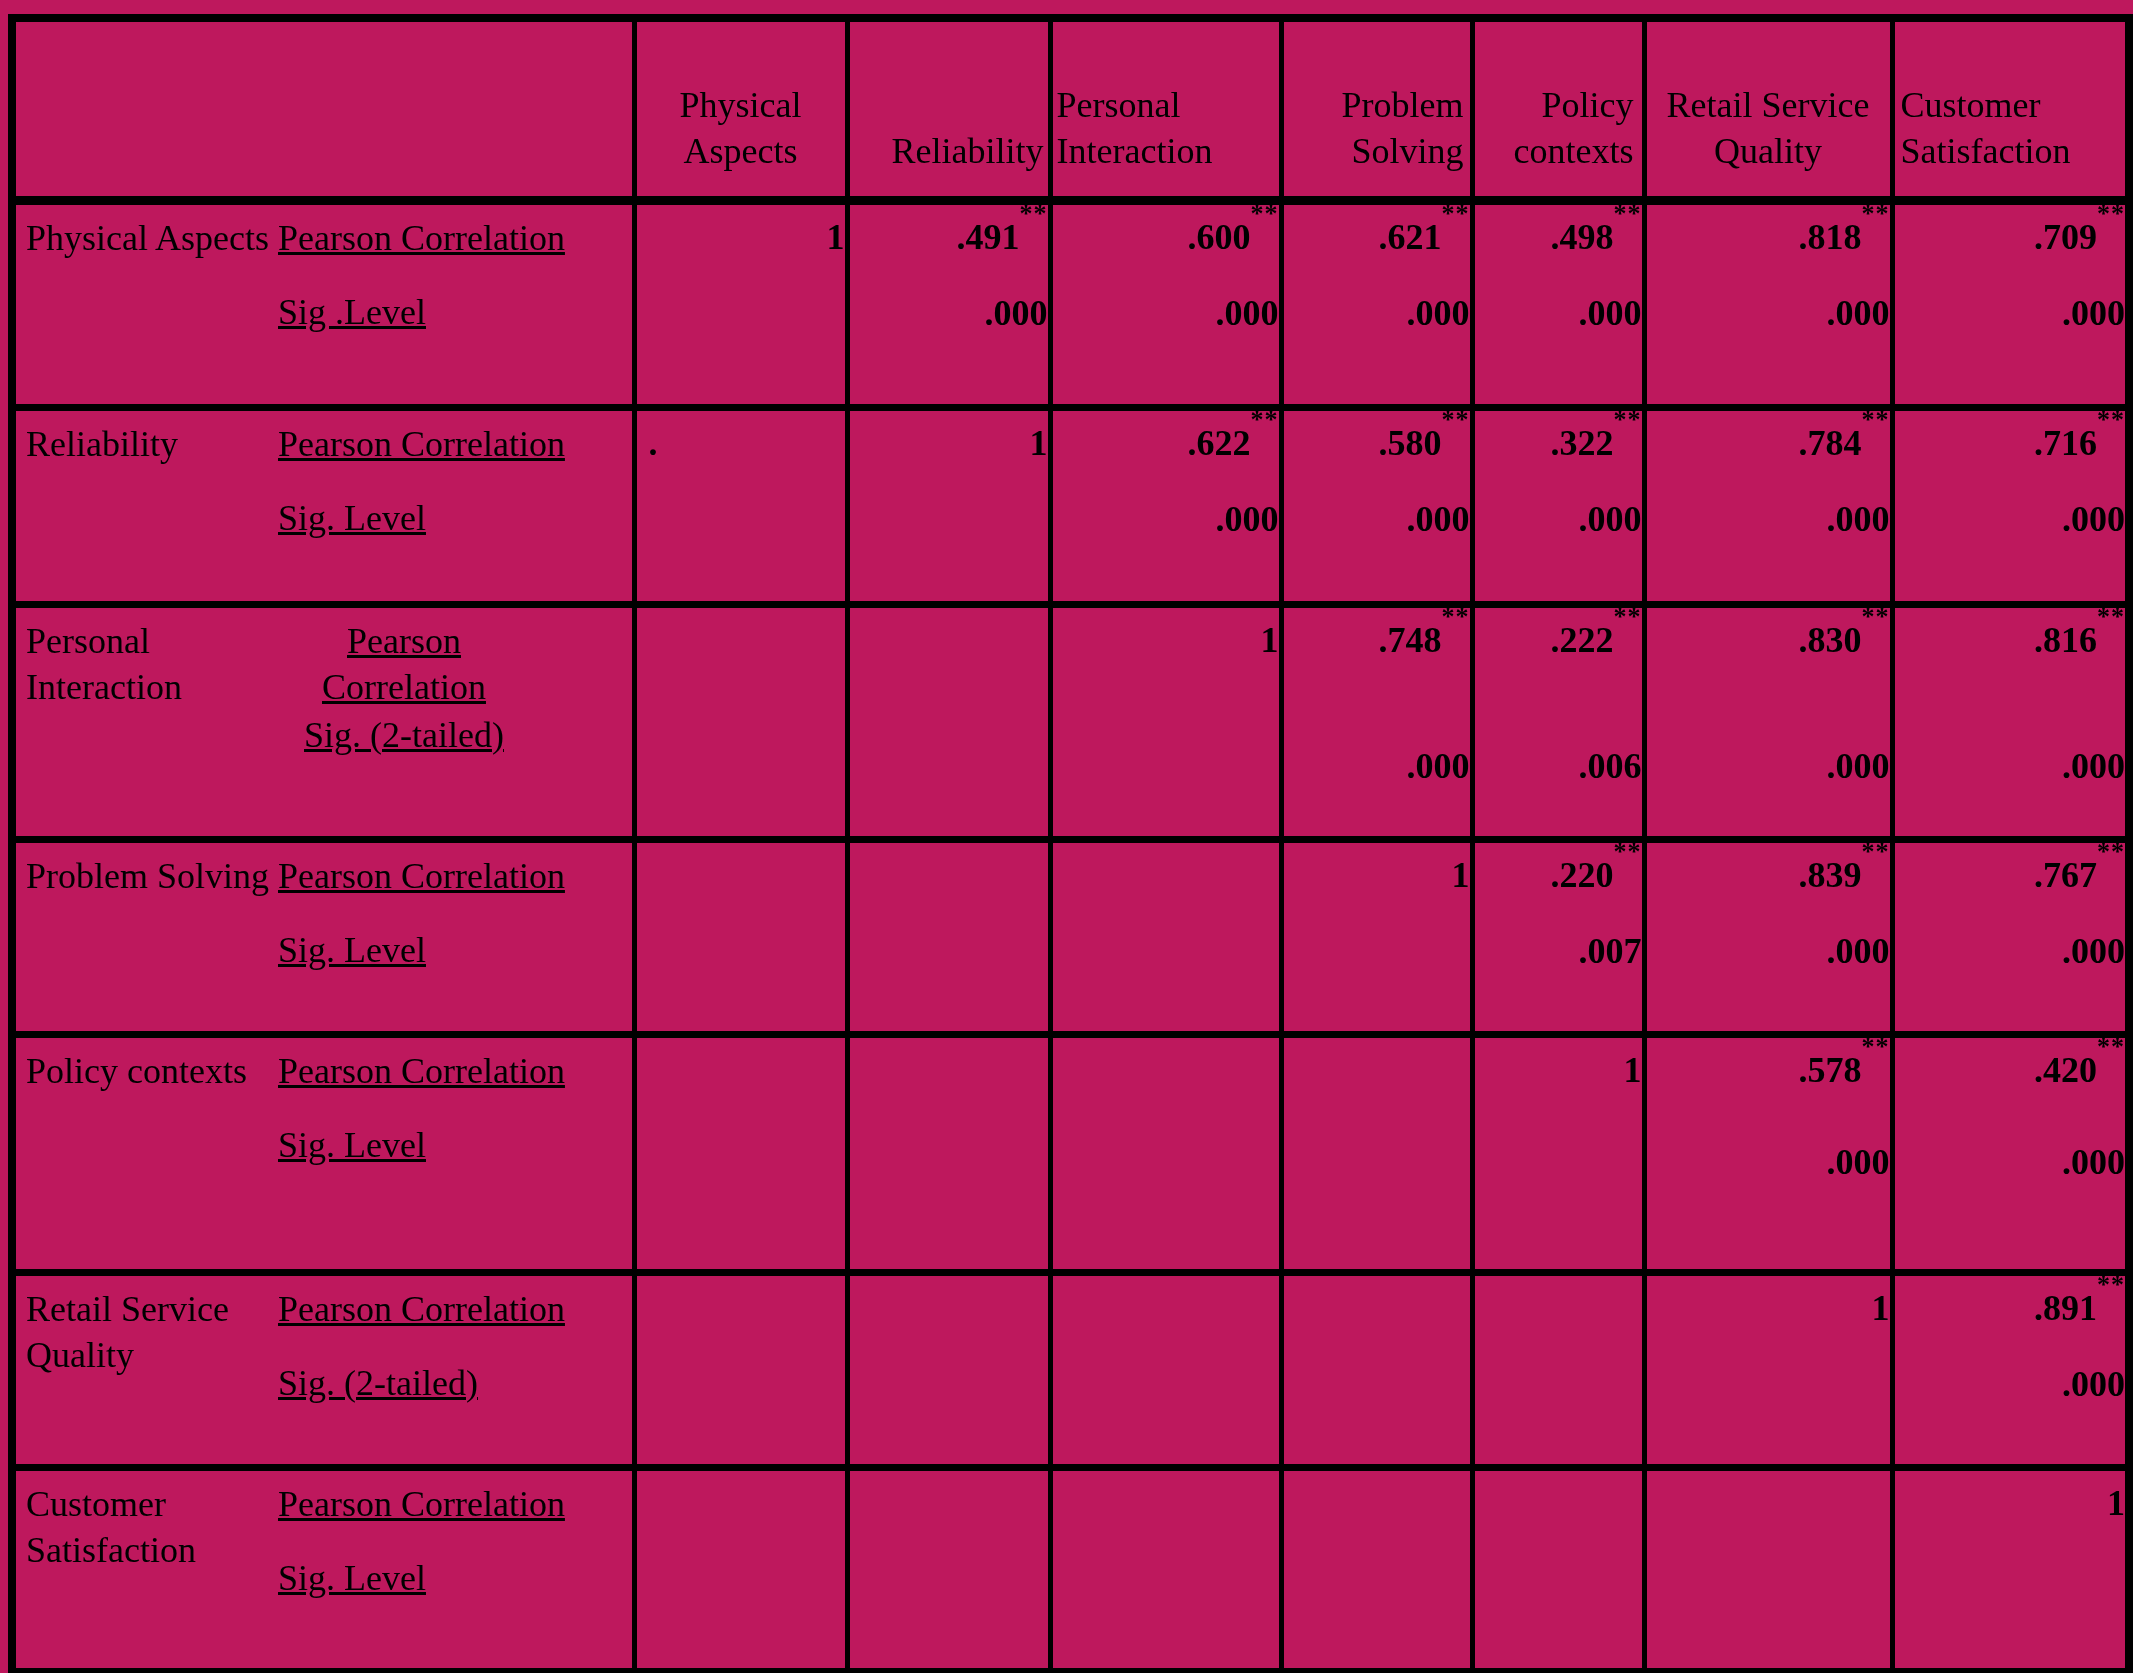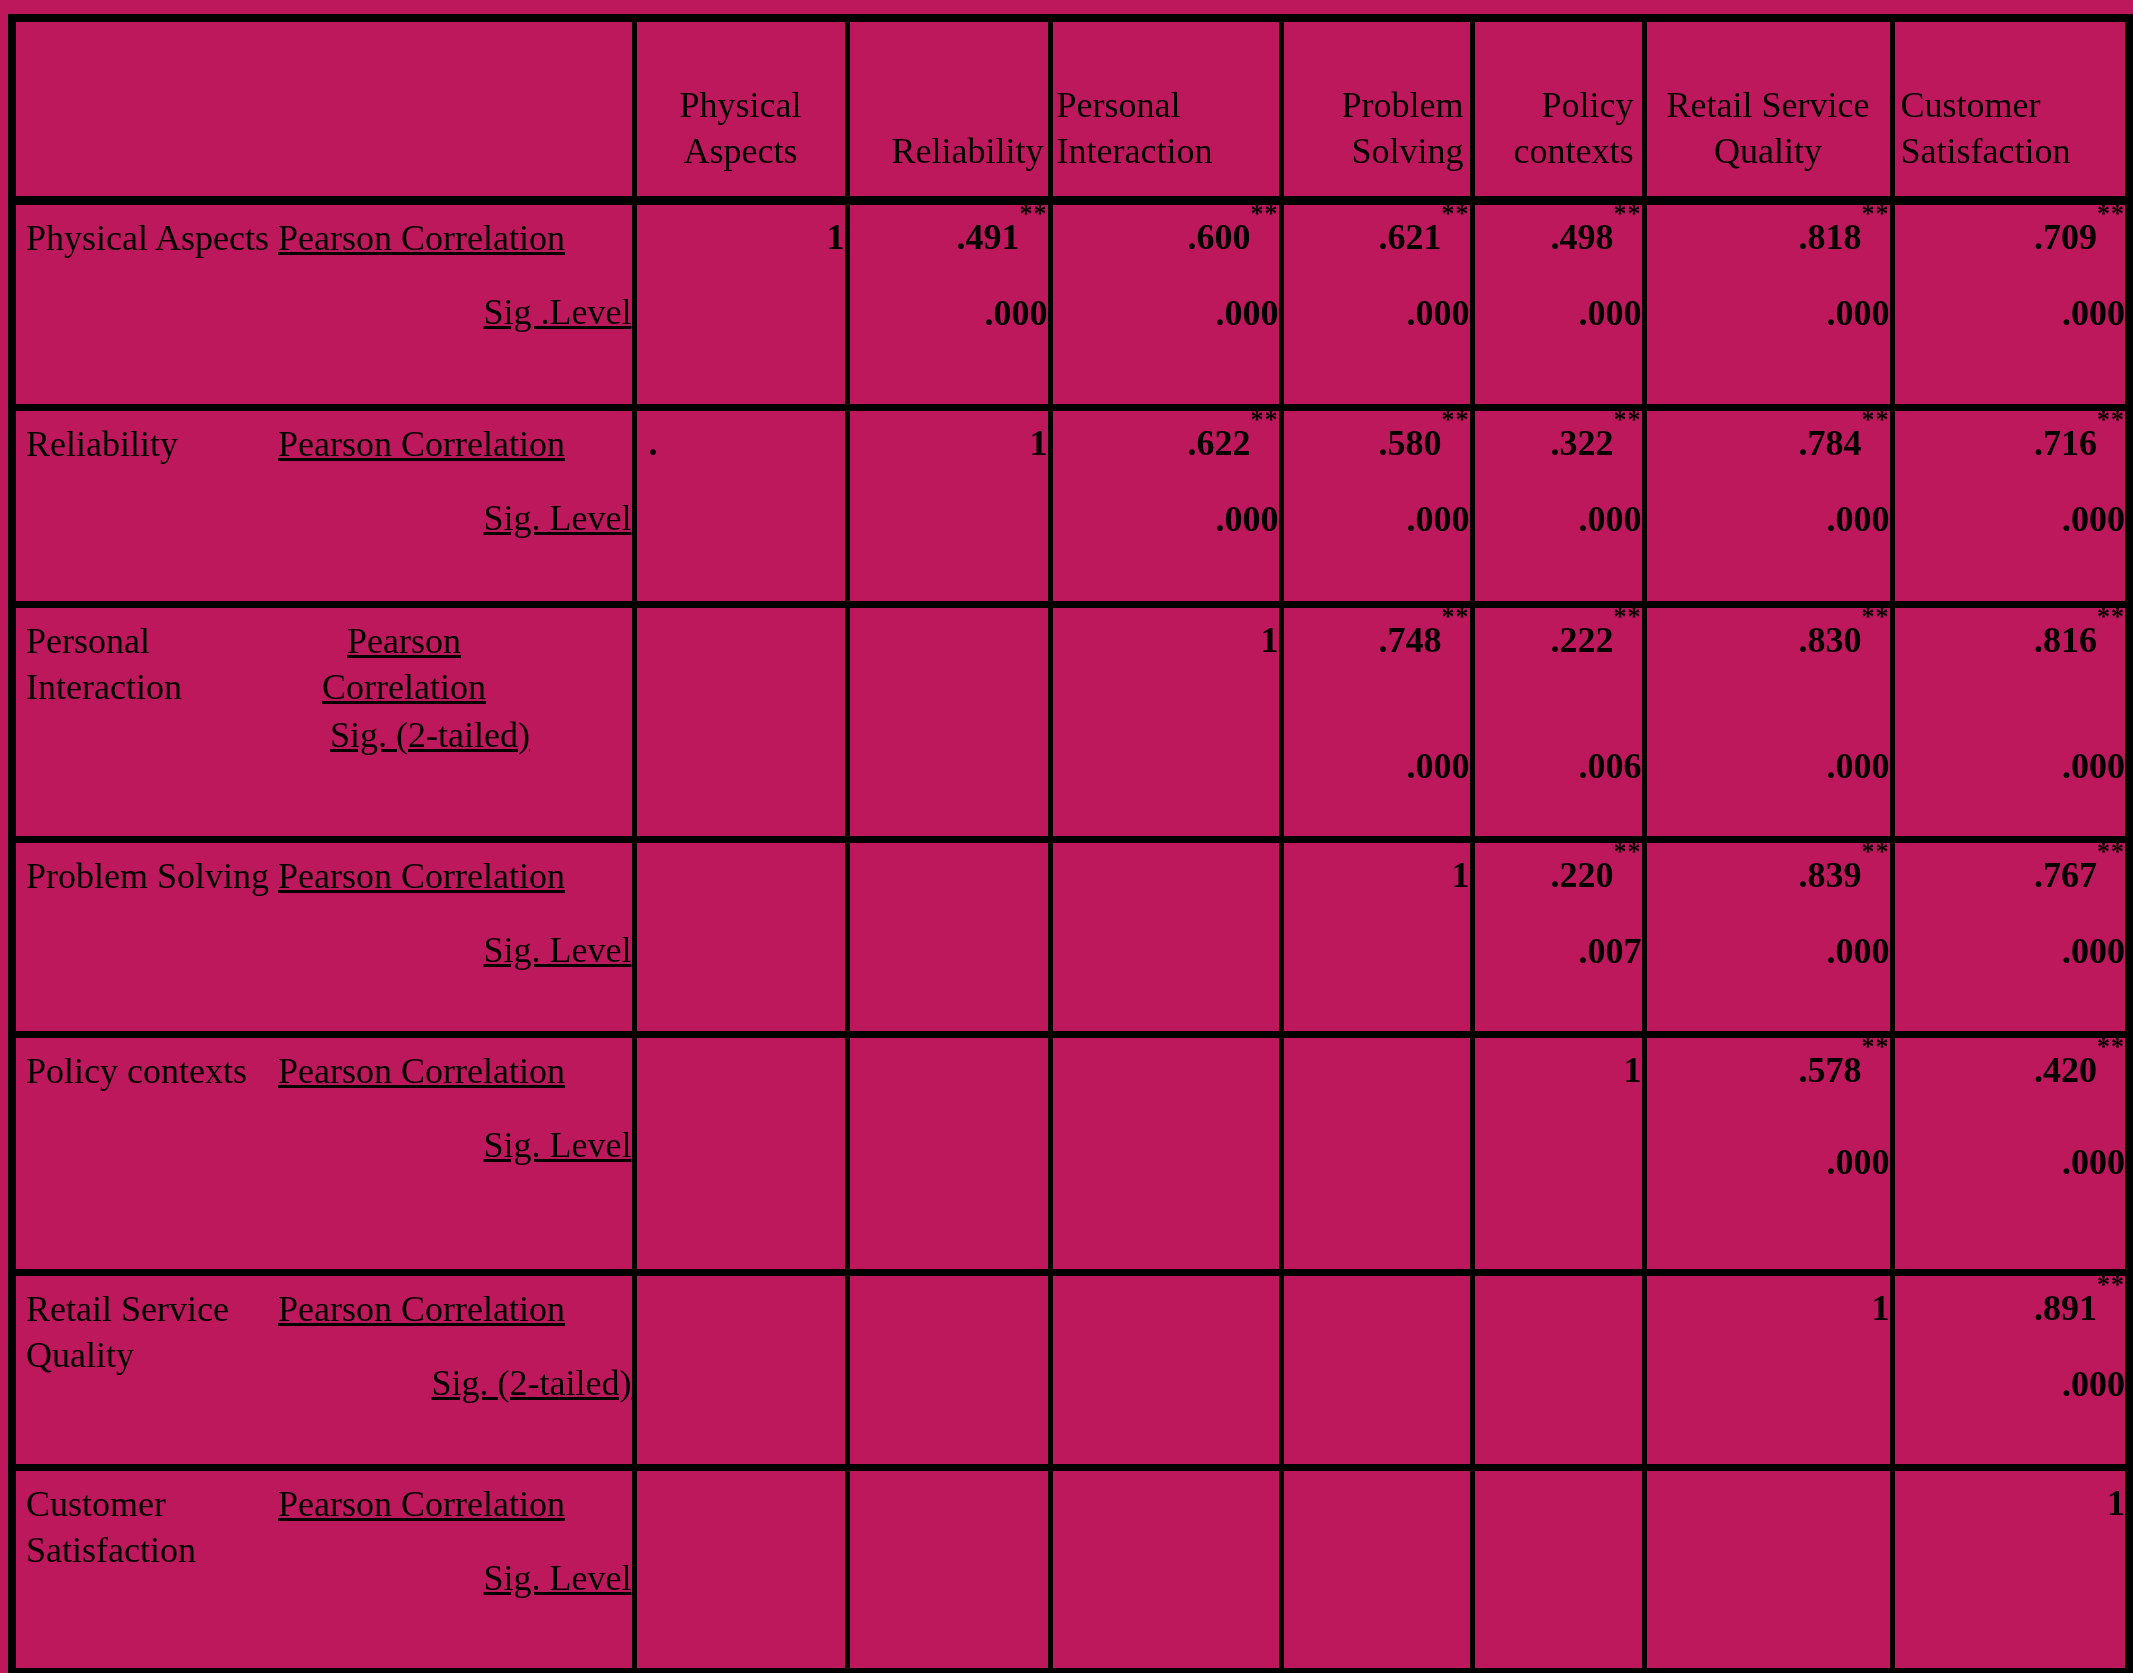--- a/index.html
+++ b/index.html
@@ -44,21 +44,21 @@
   tr.hdr th.col-pc {text-align:right;padding-right:8px;}
   tr.hdr th.col-cs {text-align:left;padding-left:6px;}
   
   tr.r1{height:207px;} tr.r2{height:197px;} tr.r3{height:235px;}
   tr.r4{height:195px;} tr.r5{height:238px;} tr.r6{height:195px;}
   tr.r7{height:205px;}
   td.lab{padding:0;}
   .labwrap{display:flex;align-items:flex-start;padding-top:10px;}
   .rowlab{width:262px;padding-left:10px;box-sizing:border-box;flex:none;}
   .stats{flex:1;text-decoration:underline;}
-  .stat-sig{margin-top:28px;text-align:right;}
+  .stat-sig{margin-top:28px;}
   tr.r3 .stats{max-width:252px;text-align:center;}
   tr.r3 .stat-sig{margin-top:2px;}
   td.v{text-align:right;padding:10px 8px 0 0;}
   td.v .p{white-space:nowrap;}
   td.v .g{margin-top:30px;min-height:46px;}
   tr.r3 td.v .g{margin-top:80px;}
   tr.r5 td.v .g{margin-top:46px;}
   tr.r7 td.v .g{margin-top:34px;}
   td.v sup{
     font-size:26px;

